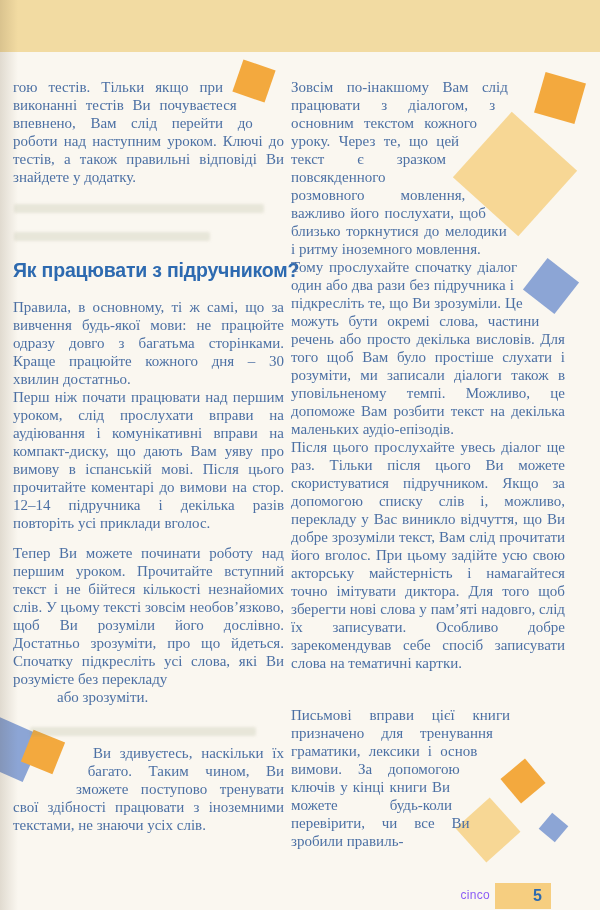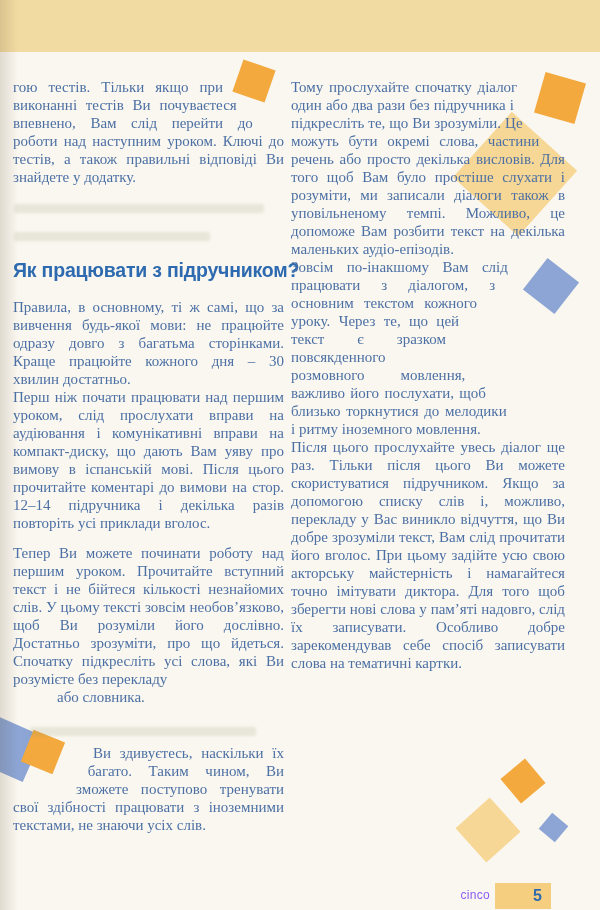--- a/index.html
+++ b/index.html
@@ -111,39 +111,43 @@
     <p class="para" style="margin-top:16px;">
       <span>Правила, в основному, ті ж самі, що за вивчення будь-якої мови: не працюйте одразу довго з багатьма сторінками. Краще працюйте кожного дня – 30 хвилин достатньо.</span>
     </p>
     <p class="para">
       <span>Перш ніж почати працювати над першим уроком, слід прослухати вправи на аудіювання і комунікативні вправи на компакт-диску, що дають Вам уяву про вимову в іспанській мові. Після цього прочитайте коментарі до вимови на стор. 12–14 підручника і декілька разів повторіть усі приклади вголос.</span>
     </p>
     <p class="para" style="margin-top:12px;">
       <span>Тепер Ви можете починати роботу над першим уроком. Прочитайте вступний текст і не бійтеся кількості незнайомих слів. У цьому тексті зовсім необов’язково, щоб Ви розуміли його дослівно. Достатньо зрозуміти, про що йдеться. Спочатку підкресліть усі слова, які Ви розумієте без перекладу</span>
     </p>
     <p class="para indent-line">
-      <span>або словника.</span>
+      <span>або зрозуміти.</span>
     </p>
     <p class="para" style="margin-top:38px;">
       <span class="float-shape fs-l-p5"></span>
       <span>Ви здивуєтесь, наскільки їх багато. Таким чином, Ви зможете поступово тренувати свої здібності працювати з іноземними текстами, не знаючи усіх слів.</span>
     </p>
   </div>
 
   <div class="col col-right">
     <p class="para">
+      <span class="float-shape fs-r-p1"></span>
+      <span>Зовсім по-інакшому Вам слід працювати з діалогом, з основним текстом кожного уроку. Через те, що цей текст є зразком повсякденного розмовного мовлення, важливо його послухати, щоб близько торкнутися до мелодики і ритму іноземного мовлення.</span>
+    </p>
+    <p class="para">
       <span class="float-shape fs-r-p2"></span>
       <span>Тому прослухайте спочатку діалог один або два рази без підручника і підкресліть те, що Ви зрозуміли. Це можуть бути окремі слова, частини речень або просто декілька висловів. Для того щоб Вам було простіше слухати і розуміти, ми записали діалоги також в уповільненому темпі. Можливо, це допоможе Вам розбити текст на декілька маленьких аудіо-епізодів.</span>
     </p>
     <p class="para">
-      <span class="float-shape fs-r-p1"></span>
-      <span>Зовсім по-інакшому Вам слід працювати з діалогом, з основним текстом кожного уроку. Через те, що цей текст є зразком повсякденного розмовного мовлення, важливо його послухати, щоб близько торкнутися до мелодики і ритму іноземного мовлення.</span>
+      <span>Після цього прослухайте увесь діалог ще раз. Тільки після цього Ви можете скористуватися підручником. Якщо за допомогою списку слів і, можливо, перекладу у Вас виникло відчуття, що Ви добре зрозуміли текст, Вам слід прочитати його вголос. При цьому задійте усю свою акторську майстерність і намагайтеся точно імітувати диктора. Для того щоб зберегти нові слова у пам’яті надовго, слід їх записувати. Особливо добре зарекомендував себе спосіб записувати слова на тематичні картки.</span>
     </p>
-    <p class="para">
-      <span>Після цього прослухайте увесь діалог ще раз. Тільки після цього Ви можете скористуватися підручником. Якщо за допомогою списку слів і, можливо, перекладу у Вас виникло відчуття, що Ви добре зрозуміли текст, Вам слід прочитати його вголос. При цьому задійте усю свою акторську майстерність і намагайтеся точно імітувати диктора. Для того щоб зберегти нові слова у пам’яті надовго, слід їх записувати. Особливо добре зарекомендував себе спосіб записувати слова на тематичні картки.</span>
+    <p class="para" style="margin-top:34px;">
+      <span class="float-shape fs-r-p4"></span>
+      <span>Письмові вправи цієї книги призначено для тренування граматики, лексики і основ вимови. За допомогою ключів у кінці книги Ви можете будь-коли перевірити, чи все Ви зробили правиль-</span>
     </p>
   </div>
 
   <div class="footer-label">cinco</div>
   <div class="footer-pagebox">
     <span class="footer-pagenum">5</span>
   </div>
 
 </div>
 

